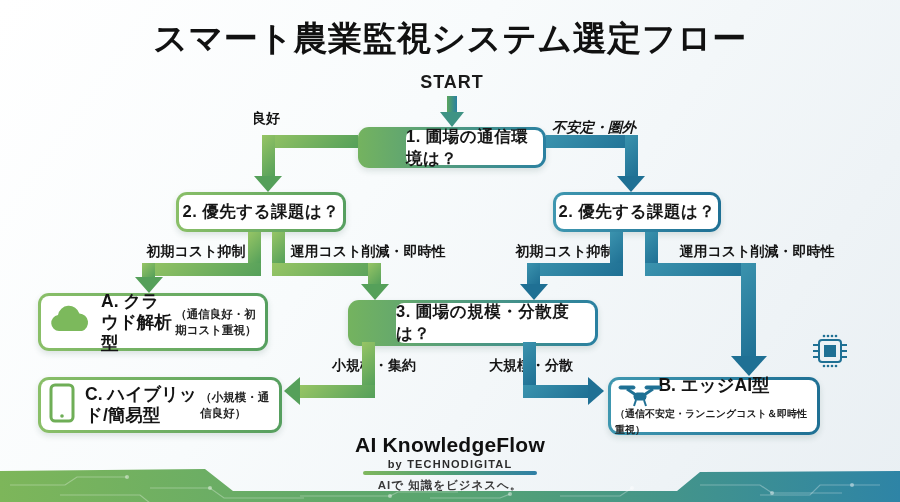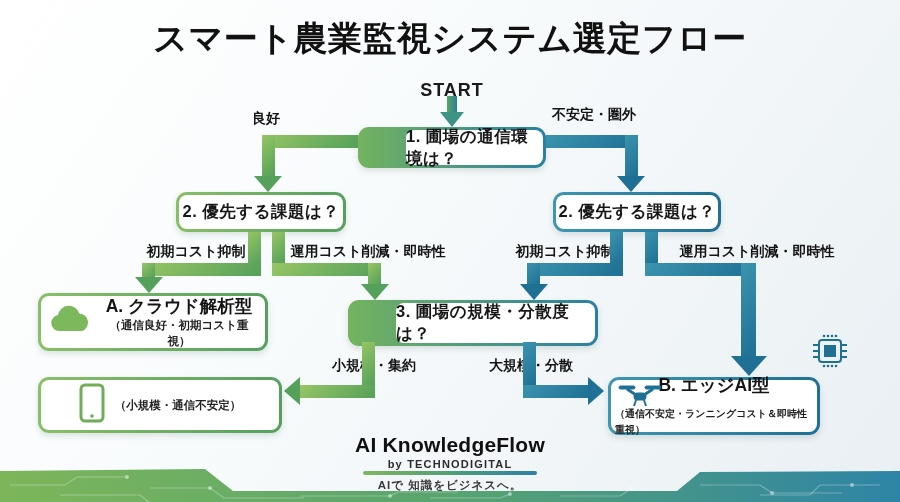--- a/index.html
+++ b/index.html
@@ -5,40 +5,40 @@
   * { box-sizing: border-box; margin: 0; padding: 0; }
   html,body { width:900px; height:502px; }
   body { font-family:"Liberation Sans","DejaVu Sans",sans-serif; }
   #canvas {
     position:relative; width:900px; height:502px; overflow:hidden;
     background:linear-gradient(125deg,#ffffff 0%,#f8fbfc 40%,#e9eff3 100%);
   }
   .abs { position:absolute; }
   .ctr { transform:translateX(-50%); white-space:nowrap; }
   .title { width:100%; text-align:center; font-size:34px; font-weight:800; color:#111; letter-spacing:0.5px; }
-  .start { font-size:18px; font-weight:800; color:#1a1a1a; letter-spacing:1px;margin-top:8px; }
+  .start { font-size:18px; font-weight:800; color:#1a1a1a; letter-spacing:1px; }
   .edge-label { font-size:14px; font-weight:700; color:#141414; }
   .seg { position:absolute; }
   .gseg { background:linear-gradient(135deg,#97c565 0%,#55a05a 100%); }
   .tseg { background:linear-gradient(135deg,#3b93ae 0%,#1f7094 100%); }
   .ah { position:absolute; width:0; height:0; }
   .ah-down-g { border-left:14px solid transparent; border-right:14px solid transparent; border-top:16px solid #55a05a; }
   .ah-down-t { border-left:14px solid transparent; border-right:14px solid transparent; border-top:16px solid #1f7094; }
   .ah-down-t-big { border-left:18px solid transparent; border-right:18px solid transparent; border-top:20px solid #1f7094; }
   .ah-left-g { border-top:14px solid transparent; border-bottom:14px solid transparent; border-right:16px solid #55a05a; }
   .ah-right-t { border-top:14px solid transparent; border-bottom:14px solid transparent; border-left:16px solid #1f7094; }
   .gbox { position:absolute; border-radius:11px; padding:3px; box-shadow:0 3px 6px rgba(30,70,60,.14); }
   .gbox .inner { width:100%; height:100%; background:#fff; border-radius:8px;
     display:flex; align-items:center; justify-content:center; }
   .qtext { font-size:16.5px; font-weight:800; color:#171717; letter-spacing:0.5px; }
   .bd-grad  { background:linear-gradient(90deg,#74b35f 0%,#2a80a1 100%);padding-left:48px; }
   .bd-green { background:linear-gradient(90deg,#8abf68 0%,#569f5f 100%); }
   .bd-teal  { background:linear-gradient(90deg,#3f97b0 0%,#1f7094 100%); }
   .result .inner { flex-direction:row; gap:10px; padding:4px 8px; }
-  .rtext { display:flex; flex-direction:column; align-items:center; justify-content:center;text-align:center; }
+  .rtext { display:flex; flex-direction:row; align-items:center; justify-content:center; }
   .rtitle { font-size:17.5px; font-weight:800; color:#141414; line-height:21px; }
   .rsub { font-size:11.5px; font-weight:700; color:#222; line-height:16px; }
   .bboxcol .inner { flex-direction:column; padding:3px 4px; }
   .bboxcol .rsub { font-size:10px; }
   .footer-brand { width:100%; text-align:center; font-size:21px; font-weight:800; color:#101010; letter-spacing:0.2px; }
   .footer-by { width:100%; text-align:center; font-size:11px; font-weight:700; color:#2b2b2b; letter-spacing:1.2px; }
   .footer-bar { background:linear-gradient(90deg,#7fb75d,#4f9f77,#2f7fa6); border-radius:2px; }
   .footer-tag { width:100%; text-align:center; font-size:11.5px; font-weight:600; color:#3a3a3a; letter-spacing:1px; }
 </style>
 </head>
@@ -52,21 +52,21 @@
   <div class="seg abs" style="left:447px; top:96px; width:10px; height:17px; background:linear-gradient(90deg,#5aa55e,#2a80a1);"></div>
   <div class="ah abs" style="left:440px; top:112px; border-left:12px solid transparent; border-right:12px solid transparent; border-top:15px solid #3f9384;"></div>
 
   <div class="gbox bd-grad" style="left:358px; top:127px; width:188px; height:41px;">
     <div class="inner">
         <span class="qtext">1. 圃場の通信環境は？</span>
       </div>
   </div>
 
   <div class="abs edge-label ctr" style="left:266px; top:110px;">良好</div>
-  <div class="abs edge-label ctr" style="left:594px; top:106px;">不安定・圏外</div>
+  <div class="abs edge-label ctr" style="left:594px; top:119px;font-style:italic;">不安定・圏外</div>
 
   <div class="seg gseg" style="left:262px; top:135px; width:96px; height:13px;"></div>
   <div class="seg gseg" style="left:262px; top:135px; width:13px; height:41px;"></div>
   <div class="ah ah-down-g" style="left:254px; top:176px;"></div>
 
   <div class="seg tseg" style="left:546px; top:135px; width:92px; height:13px;"></div>
   <div class="seg tseg" style="left:625px; top:135px; width:13px; height:41px;"></div>
   <div class="ah ah-down-t" style="left:617px; top:176px;"></div>
 
   <div class="gbox bd-green" style="left:176px; top:192px; width:170px; height:40px;">
@@ -139,21 +139,22 @@
 
   <div class="gbox bd-green result" style="left:38px; top:377px; width:244px; height:56px;">
     <div class="inner">
       <span>
         <svg width="26" height="40" viewBox="0 0 26 40">
           <rect x="2" y="2" width="22" height="36" rx="4" fill="#fff" stroke="#6fae57" stroke-width="3"></rect>
           <circle cx="13" cy="33" r="1.8" fill="#6fae57"></circle>
         </svg>
       </span>
       <span class="rtext">
-        <span class="rsub">（小規模・通信不安定）</span>
+        <span class="rtitle">C. ハイブリッド/簡易型</span>
+        <span class="rsub">（小規模・通信良好）</span>
       </span>
     </div>
   </div>
 
   <span class="abs" style="left:810px; top:331px;">
     <svg width="40" height="40" viewBox="0 0 40 40">
       <g stroke="#1f7094" stroke-width="2">
         <rect x="9" y="9" width="22" height="22" rx="3" fill="none"></rect>
         <rect x="15" y="15" width="10" height="10" fill="#1f7094"></rect>
         <line x1="3" y1="14" x2="8" y2="14"></line>

